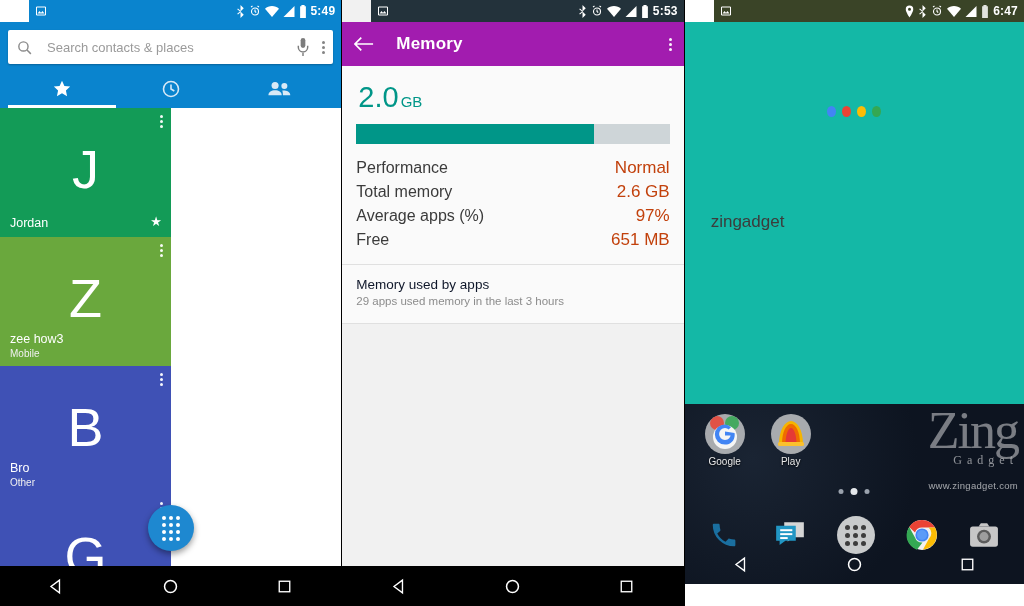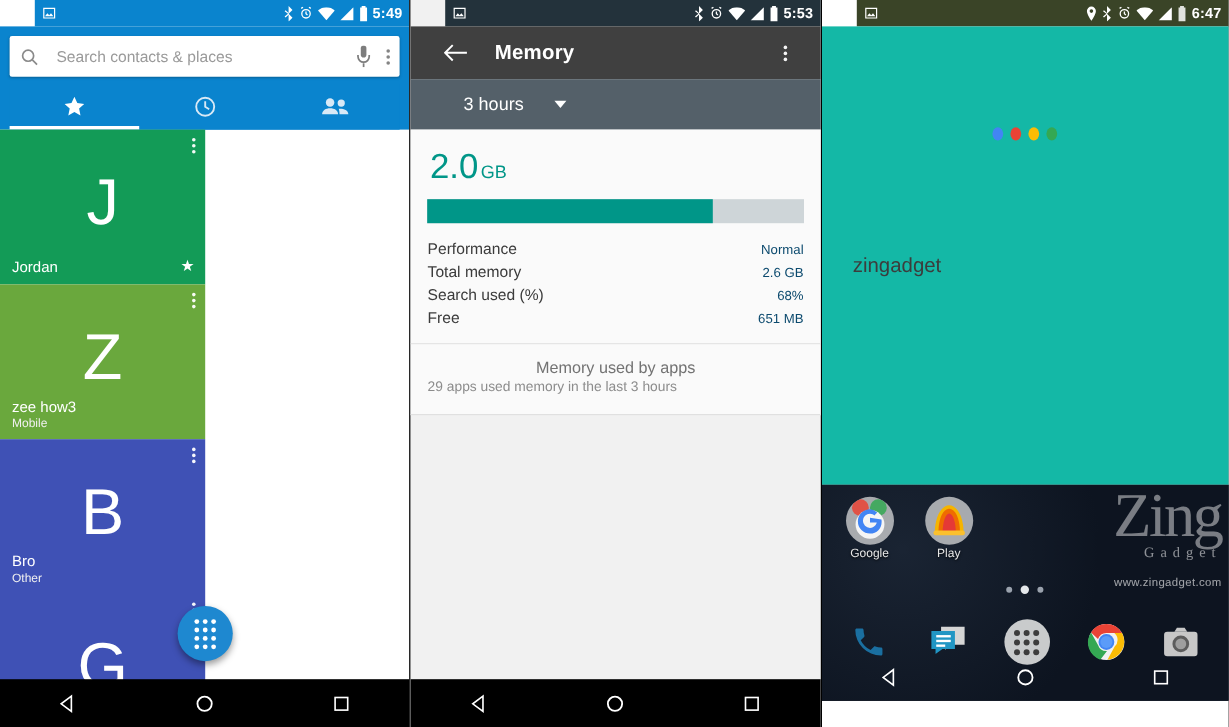--- a/index.html
+++ b/index.html
@@ -36,38 +36,38 @@
   .tile .sub{position:absolute;left:10px;bottom:7px;color:#f0f0f0;font-size:10px;}
   .tile .ovf{position:absolute;top:5px;right:8px;}
   .tile .fav{position:absolute;right:9px;bottom:8px;color:#fff;font-size:13px;}
   .dots{display:inline-block;}
   .dots i{display:block;width:3px;height:3px;background:#fff;border-radius:50%;margin:2px 0;opacity:.95;}
   .fab{position:absolute;left:148px;top:505px;width:46px;height:46px;border-radius:50%;background:#1e88d0;box-shadow:0 3px 6px rgba(0,0,0,.4);display:flex;align-items:center;justify-content:center;z-index:6;}
   .keypad{display:grid;grid-template-columns:repeat(3,4px);grid-template-rows:repeat(4,4px);gap:3px;}
   .keypad i{width:4px;height:4px;background:#fff;border-radius:50%;display:block;}
 
   
-  .toolbar{height:44px;background:#404040;display:flex;align-items:center;padding:0 28px;color:#fff;}
+  .toolbar{height:44px;background:#a21caf;display:flex;align-items:center;padding:0 12px;color:#fff;}
   .toolbar .ttl{font-size:17px;margin-left:22px;font-weight:bold;letter-spacing:.2px;}
   .toolbar .ovf2{margin-left:auto;}
   .spinbar{height:42px;background:#546069;display:flex;align-items:center;padding-left:44px;color:#fff;}
   .spinbar .sv{font-size:15px;}
   .caret{width:0;height:0;border-left:5px solid transparent;border-right:5px solid transparent;border-top:6px solid #fff;margin-left:26px;}
   .card{background:#fafafa;padding:14px 14px 12px 14px;border-bottom:1px solid #e0e0e0;}
   .m-label{color:#00897b;font-size:12px;font-weight:bold;}
   .m-big{color:#009688;font-size:29px;margin-top:3px;line-height:1;}
   .m-big span{font-size:15px;margin-left:2px;}
   .track{height:20px;background:#ced5d8;margin-top:12px;position:relative;}
   .fill{height:100%;background:#009688;}
   .rows{margin-top:12px;}
   .row{display:flex;justify-content:space-between;align-items:baseline;padding:2px 0;}
-  .row .k{font-size:13px;color:#3b3b3b;}
-  .row .v{font-size:11px;color:#0c4a6e;}
+  .row .k{font-size:16px;color:#3b3b3b;}
+  .row .v{font-size:17px;color:#c2410c;}
   .card2{background:#fafafa;padding:12px 14px 16px 14px;border-bottom:1px solid #e0e0e0;}
-  .c2t{font-size:13.5px;color:#737373;text-align:center;}
+  .c2t{font-size:13.5px;color:#0f172a;}
   .c2s{font-size:11.5px;color:#8c8c8c;margin-top:3px;}
   .p2fill{flex:1;background:#f1f1f1;}
 
   
   .voice{background:#14b8a6;height:382px;position:relative;}
   .gdots{position:absolute;left:50%;top:84px;transform:translateX(-50%);display:flex;gap:6px;}
   .gdots i{width:9px;height:11px;border-radius:50%;display:block;}
   .vtext{position:absolute;left:26px;top:190px;font-size:17px;color:#3c3c3c;}
   .home{height:180px;position:relative;background:#0d1420;overflow:hidden;}
   .wall{position:absolute;inset:0;background:
@@ -320,44 +320,40 @@
           </svg>
       </span>
       <span class="ttl">Memory</span>
       <span class="ovf2 dots">
           <i></i>
           <i></i>
           <i></i>
         </span>
     </div>
 
-    <div class="spinbar">
-      <span class="sv">3 hours</span>
-      <span class="caret"></span>
-    </div>
 
     <div class="card">
       <div class="m-big">
         <span style="font-size:29px">2.0</span><span>GB</span>
       </div>
       <div class="track">
         <div class="fill" id="memfill" style="width: 76%;"></div>
       </div>
       <div class="rows">
         <div class="row">
           <span class="k">Performance</span>
           <span class="v">Normal</span>
         </div>
         <div class="row">
           <span class="k">Total memory</span>
           <span class="v">2.6 GB</span>
         </div>
         <div class="row">
-          <span class="k">Search used (%)</span>
-          <span class="v">68%</span>
+          <span class="k">Average apps (%)</span>
+          <span class="v">97%</span>
         </div>
         <div class="row">
           <span class="k">Free</span>
           <span class="v">651 MB</span>
         </div>
       </div>
     </div>
 
     <div class="card2">
       <div class="c2t">Memory used by apps</div>

